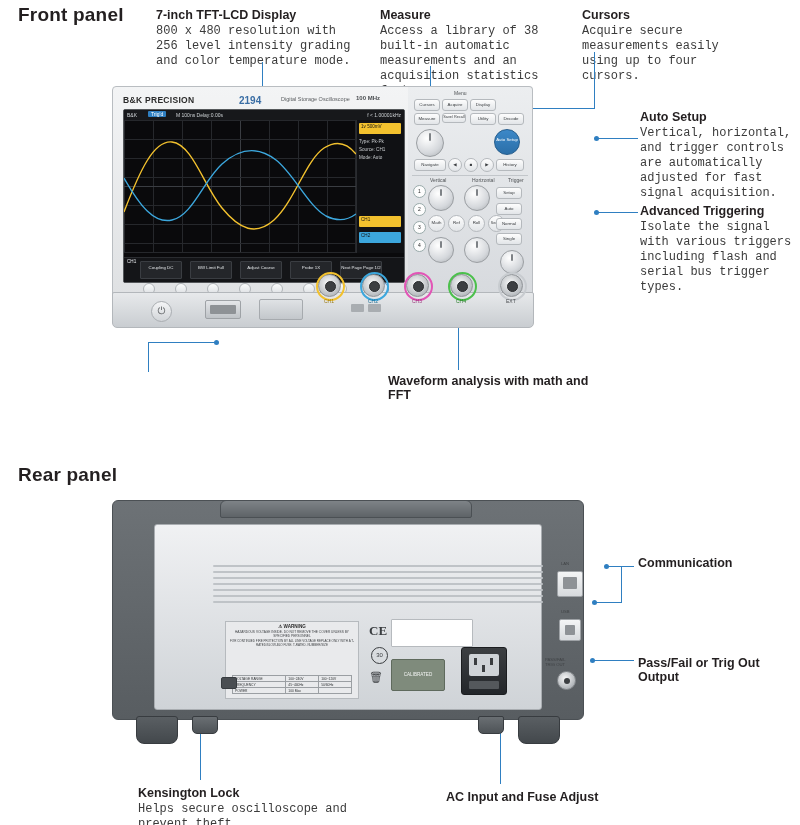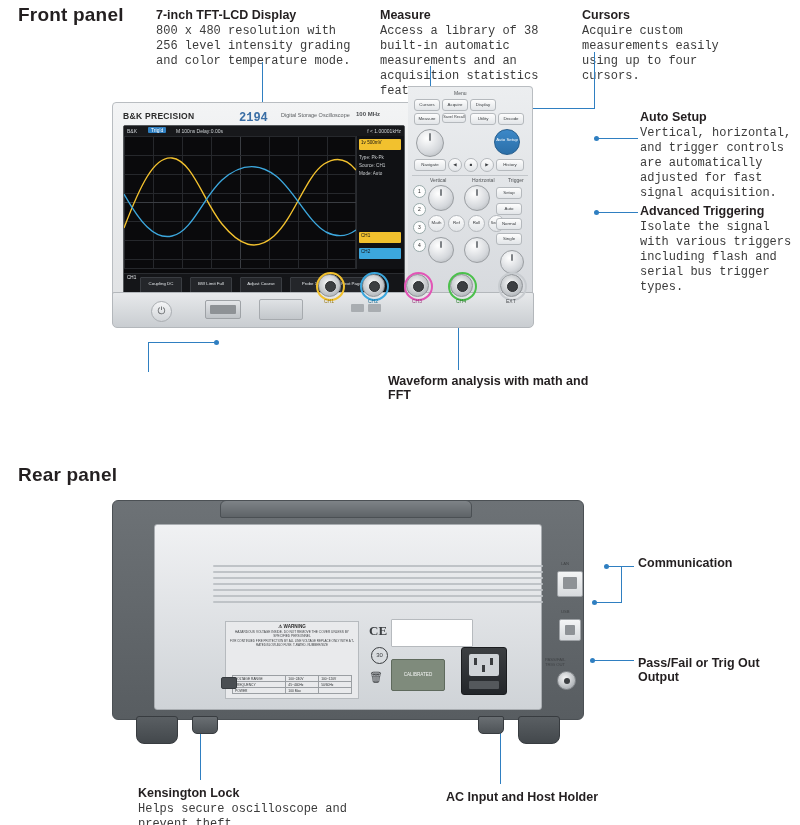--- a/index.html
+++ b/index.html
@@ -38,21 +38,21 @@
   .lead{position:absolute;background:#2f7fc1;}
   .lead.v{width:1px;}
   .lead.h{height:1px;}
   .dot{position:absolute;width:5px;height:5px;border-radius:50%;background:#2f7fc1;}
 
   
   #front-panel-device{
     position:absolute;left:112px;top:86px;width:420px;height:250px;
   }
   .scope-body{
-    position:absolute;left:0;top:16px;width:300px;height:207px;
+    position:absolute;left:0;top:0;width:300px;height:207px;
     background:linear-gradient(#f3f4f5,#dfe1e3);
     border:1px solid #b9bdc1;
     border-radius:4px 4px 2px 2px;
   }
   .scope-right{
     position:absolute;left:296px;top:0;width:124px;height:207px;
     background:linear-gradient(#eceef0,#d7dade);
     border:1px solid #b9bdc1;border-left:none;
     border-radius:0 4px 2px 0;
   }
@@ -61,22 +61,22 @@
     background:linear-gradient(#e7e9eb,#c9cdd1);
     border:1px solid #b3b7bb;border-radius:2px 2px 5px 5px;
   }
   .brand{
     position:absolute;left:10px;top:8px;
     font-family:"Liberation Sans", sans-serif;
     font-weight:bold;font-size:8.5px;letter-spacing:.3px;color:#2b2b2b;
   }
   .model{
     position:absolute;left:126px;top:8px;
-    font-family:Liberation Mono, monospace;
-    font-weight:bold;font-size:12px;color:#3a6ea5;
+    font-family:Liberation Sans, sans-serif;
+    font-weight:bold;font-size:10px;color:#3a6ea5;
   }
   .subtitle{
     position:absolute;left:168px;top:9px;
     font-family:"Liberation Sans", sans-serif;
     font-size:5.5px;color:#5d6063;
   }
   .bw{
     position:absolute;left:243px;top:8px;
     font-family:"Liberation Sans", sans-serif;
     font-size:6px;font-weight:bold;color:#4a4d50;
@@ -347,21 +347,21 @@
 <div class="callout" style="left:380px;top:8px;width:186px;">
   <p class="c-head">Measure</p>
   <p class="c-body">Access a library of 38 built-in automatic measurements and an acquisition statistics feature.</p>
 </div>
 <div class="lead v" style="left:430px;top:66px;height:52px;"></div>
 <div class="lead h" style="left:430px;top:118px;width:22px;"></div>
 <div class="dot" style="left:450px;top:116px;"></div>
 
 <div class="callout" style="left:582px;top:8px;width:178px;">
   <p class="c-head">Cursors</p>
-  <p class="c-body">Acquire custom measurements easily using up to four cursors.</p>
+  <p class="c-body">Acquire secure measurements easily using up to four cursors.</p>
 </div>
 <div class="lead v" style="left:594px;top:52px;height:56px;"></div>
 <div class="lead h" style="left:466px;top:108px;width:129px;"></div>
 <div class="dot" style="left:463px;top:106px;"></div>
 
 <div class="callout" style="left:640px;top:110px;width:156px;">
   <p class="c-head">Auto Setup</p>
   <p class="c-body">Vertical, horizontal, and trigger controls are automatically adjusted for fast signal acquisition.</p>
 </div>
 <div class="lead h" style="left:596px;top:138px;width:42px;"></div>
@@ -402,21 +402,21 @@
 <div class="dot" style="left:590px;top:658px;"></div>
 
 <div class="callout" style="left:138px;top:786px;width:214px;">
   <p class="c-head">Kensington Lock</p>
   <p class="c-body">Helps secure oscilloscope and prevent theft</p>
 </div>
 <div class="lead v" style="left:200px;top:690px;height:90px;"></div>
 <div class="dot" style="left:198px;top:688px;"></div>
 
 <div class="callout" style="left:446px;top:790px;width:200px;">
-  <p class="c-head">AC Input and Host Holder</p>
+  <p class="c-head">AC Input and Fuse Adjust</p>
 </div>
 <div class="lead v" style="left:500px;top:714px;height:70px;"></div>
 <div class="dot" style="left:498px;top:712px;"></div>
 
 <div id="front-panel-device">
 
   <div class="scope-body">
     <div class="brand">B&amp;K PRECISION</div>
     <div class="model">2194</div>
     <div class="subtitle">Digital Storage Oscilloscope</div>

